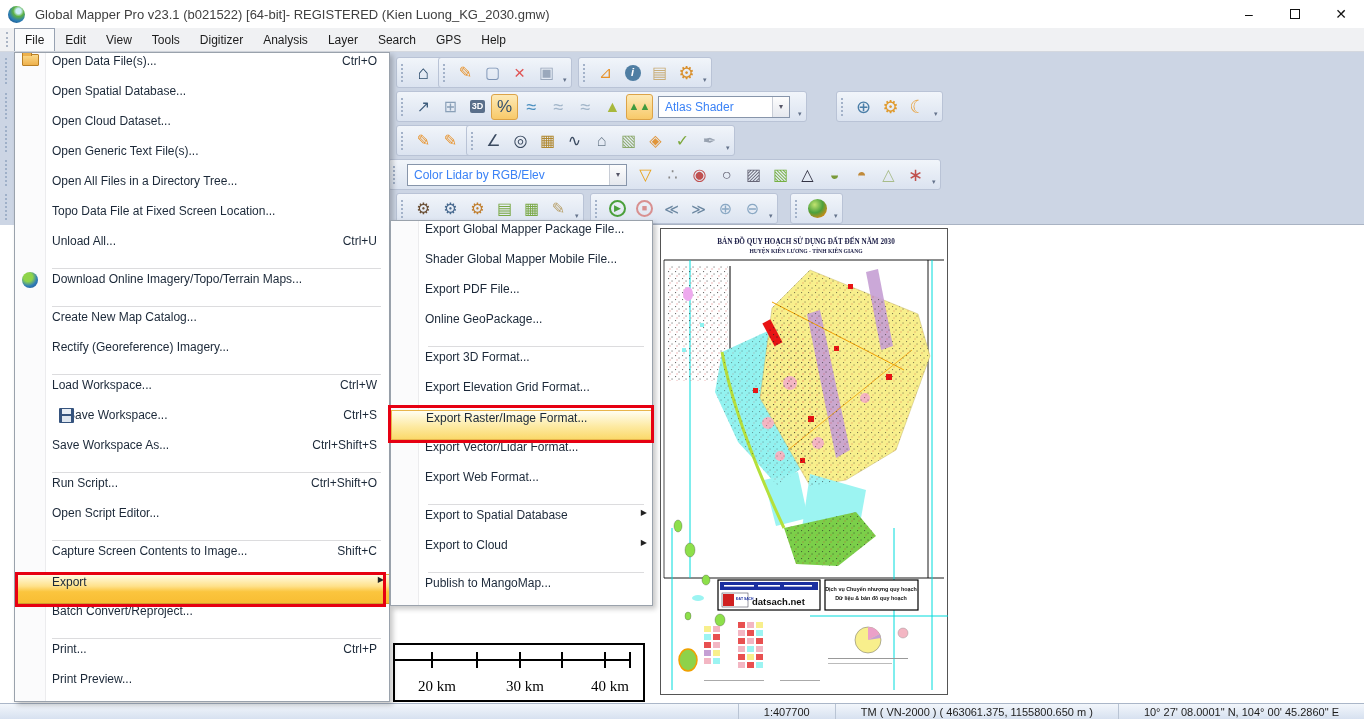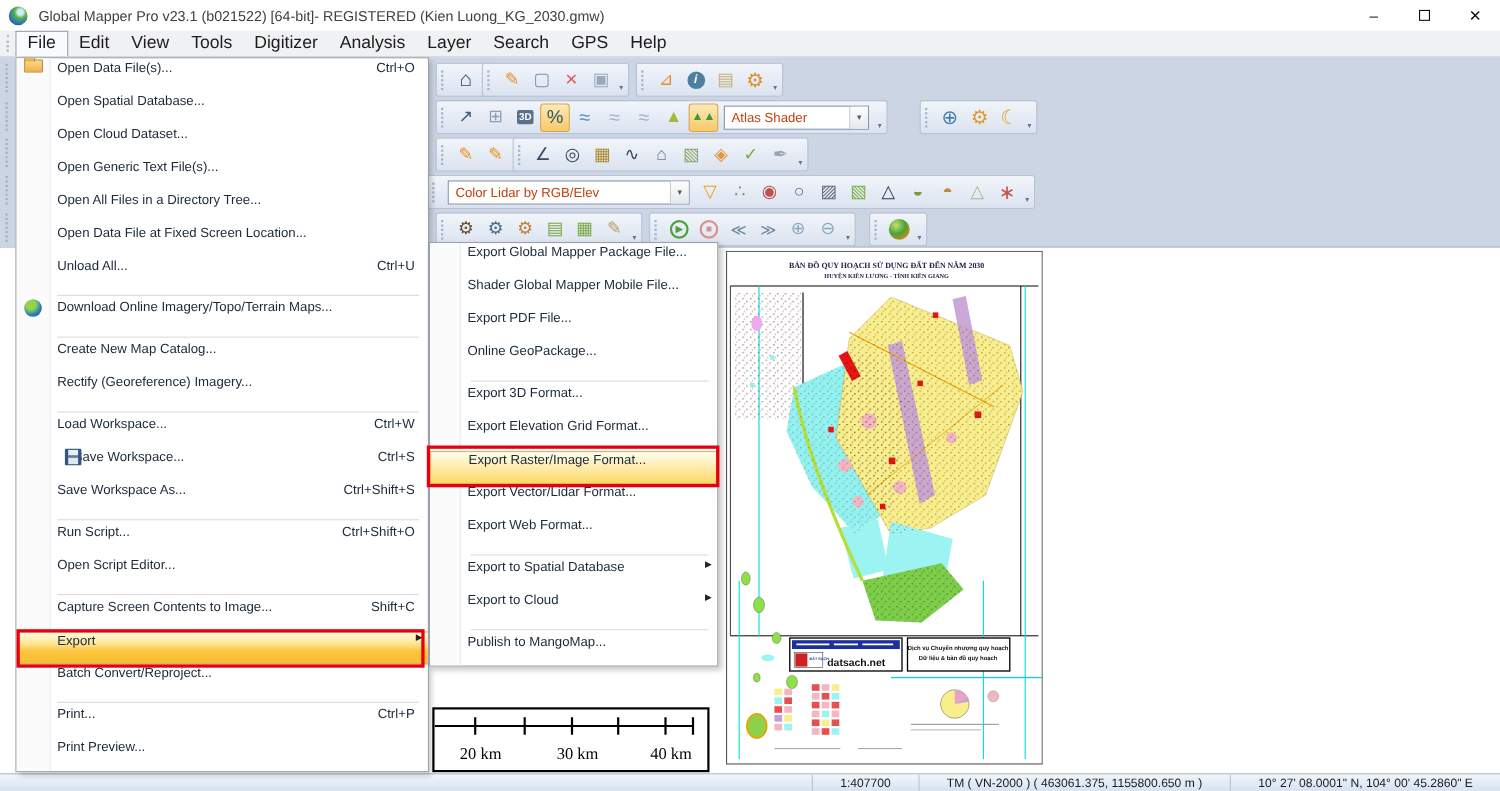--- a/index.html
+++ b/index.html
@@ -13,42 +13,42 @@
         background:radial-gradient(circle at 62% 30%, #cdeef8 0 16%, #5cb143 34%, #2a7cb6 62%, #123c66 100%)}
   .title-text{margin-left:10px;font-size:13px;color:#404040;white-space:nowrap}
   .win-btns{margin-left:auto;display:flex;height:100%}
   .win-btn{width:46px;display:flex;align-items:center;justify-content:center;font-size:14px;color:#111}
   .maxi-box{width:10px;height:10px;border:1px solid #111}
 
   
   .menubar{position:absolute;top:28px;left:0;right:0;height:24px;background:#f0f1f3;
            border-bottom:1px solid #d4d8df;display:flex;align-items:stretch;padding-left:4px}
   .mb-grip{width:4px;margin:4px 4px 4px 2px;border-left:2px dotted #aab4c4}
-  .menu-tab{padding:0 10px;font-size:16px;color:#1c1c1c;display:flex;align-items:center}
+  .menu-tab{padding:0 10px;font-size:12px;color:#1c1c1c;display:flex;align-items:center}
   .menu-tab.active{background:#fafbfc;border:1px solid #97a2b2;border-bottom:none}
 
   
   .toolbar-area{position:absolute;top:52px;left:0;right:0;height:173px;background:#ccd5e4;border-bottom:1px solid #a9b3c3}
   .tb-row{position:absolute;left:0;width:100%;height:34px}
   .tb-group{position:absolute;top:1px;display:flex;align-items:center;height:31px;
             background:linear-gradient(#f1f5fa,#dbe3f0);border:1px solid #b9c3d6;border-radius:3px;padding:0 3px 0 2px}
   .tb-grip{width:4px;height:18px;border-left:2px dotted #a3b2c9;margin:0 5px 0 2px}
   .grp-chev{font-size:7px;color:#64738c;align-self:flex-end;padding:0 1px 3px 3px}
   .tb-btn{min-width:27px;height:26px;display:flex;align-items:center;justify-content:center;border-radius:3px}
   .tb-btn.hl{background:linear-gradient(#fdeab7,#f8c969);border:1px solid #dca347}
   .glyph{font-size:16px;line-height:1}
   .glyph.circle{width:16px;height:16px;border-radius:50%;background:#4f7ea3;color:#fff;font-size:11px;
                 font-style:italic;font-weight:bold;display:flex;align-items:center;justify-content:center}
   .glyph.tiny{font-size:9px;font-weight:bold;background:#5a6f8a;color:#fff;padding:2px 2px;border-radius:2px}
   .glyph.ring{width:17px;height:17px;border-radius:50%;border:2px solid currentColor;font-size:9px;
               display:flex;align-items:center;justify-content:center}
   .glyph.sphere{width:19px;height:19px;border-radius:50%;
               background:radial-gradient(circle at 35% 30%, #c2e470, #4ca03c 45%, #e8870f 85%)}
   .combo{height:22px;background:#fff;border:1px solid #8795aa;display:flex;align-items:center;margin:0 5px}
-  .combo-val{flex:1;font-size:12px;padding:0 6px;color:#c2410c;white-space:nowrap;overflow:hidden}
+  .combo-val{flex:1;font-size:12px;padding:0 6px;color:#3b82f6;white-space:nowrap;overflow:hidden}
   .combo-btn{width:17px;height:100%;border-left:1px solid #c8cdd6;display:flex;align-items:center;
              justify-content:center;background:linear-gradient(#fdfdfd,#e5e8ee);font-size:8px;color:#556}
 
   
   .edge-strip{position:absolute;left:0;top:52px;width:14px;height:173px;background:#ccd5e4}
   .edge-grip{position:absolute;left:5px;width:3px;height:26px;border-left:2px dotted #9fb0c8}
   .edge-c{position:absolute;left:2px;top:227px;font-size:10px;color:#444}
   .edge-arrow{position:absolute;left:1px;top:694px;font-size:8px;color:#555}
 
   
@@ -534,21 +534,21 @@
       <div class="menu-item">
         <span class="mi-label">Open Cloud Dataset...</span>
       </div>
       <div class="menu-item">
         <span class="mi-label">Open Generic Text File(s)...</span>
       </div>
       <div class="menu-item">
         <span class="mi-label">Open All Files in a Directory Tree...</span>
       </div>
       <div class="menu-item">
-        <span class="mi-label">Open Data File at Fixed Screen Location...</span>
+        <span class="mi-label">Topo Data File at Fixed Screen Location...</span>
       </div>
       <div class="menu-item">
         <span class="mi-label">Unload All...</span>
         <span class="mi-short">Ctrl+U</span>
       </div>
       <div class="menu-sep"></div>
       <div class="menu-item">
         <span class="gicon icon-globe"></span>
         <span class="mi-label">Download Online Imagery/Topo/Terrain Maps...</span>
       </div>

